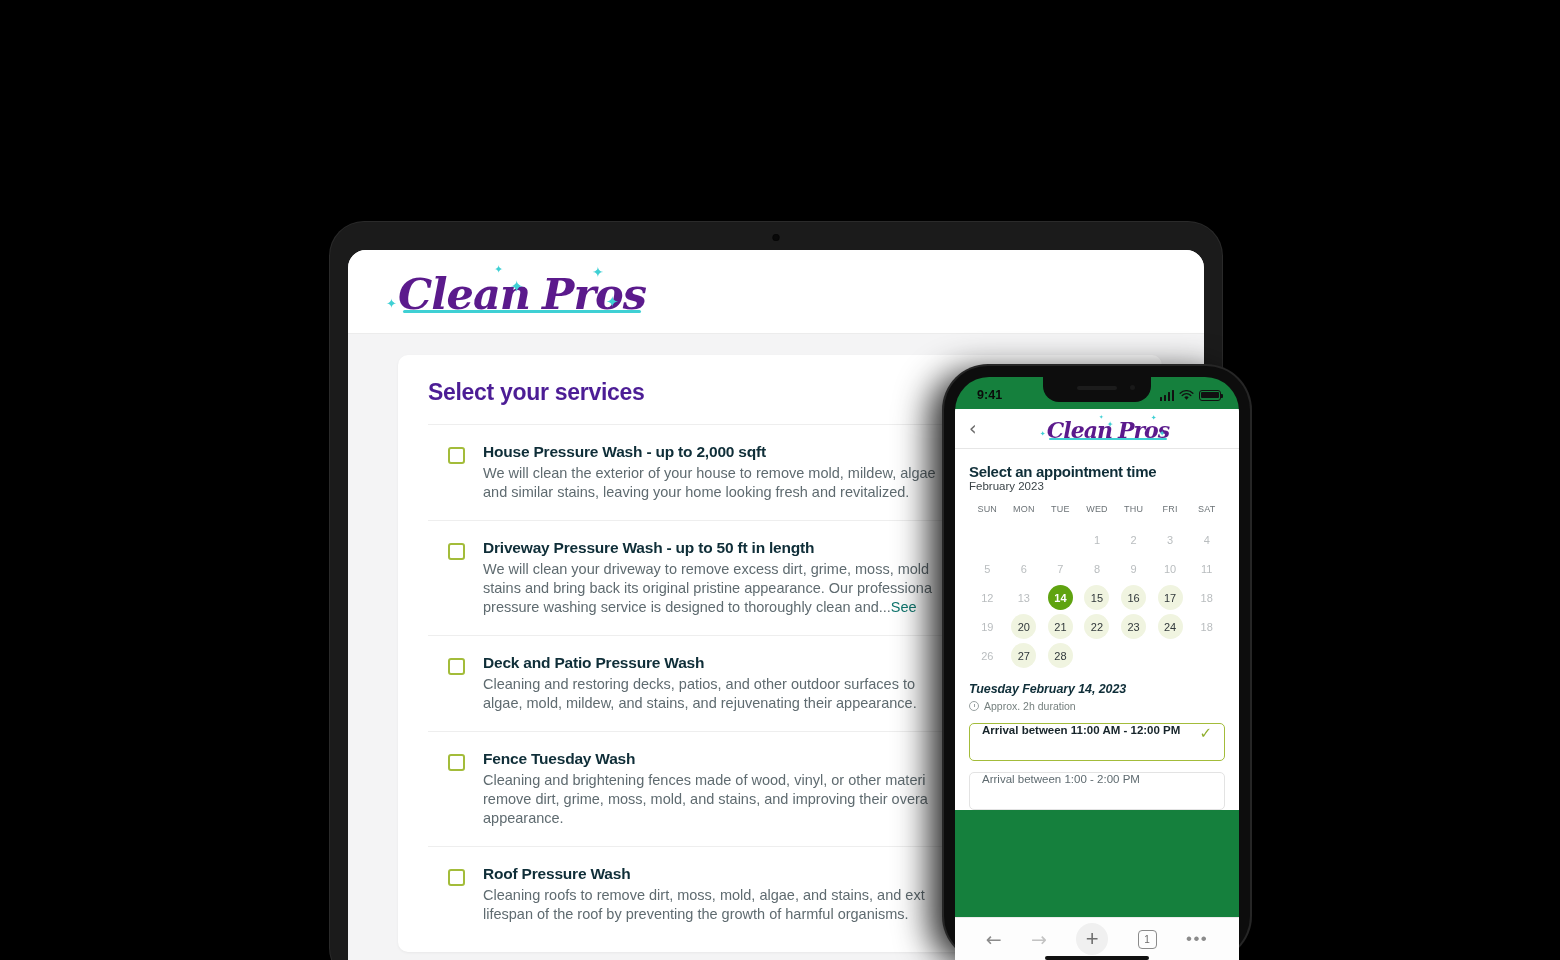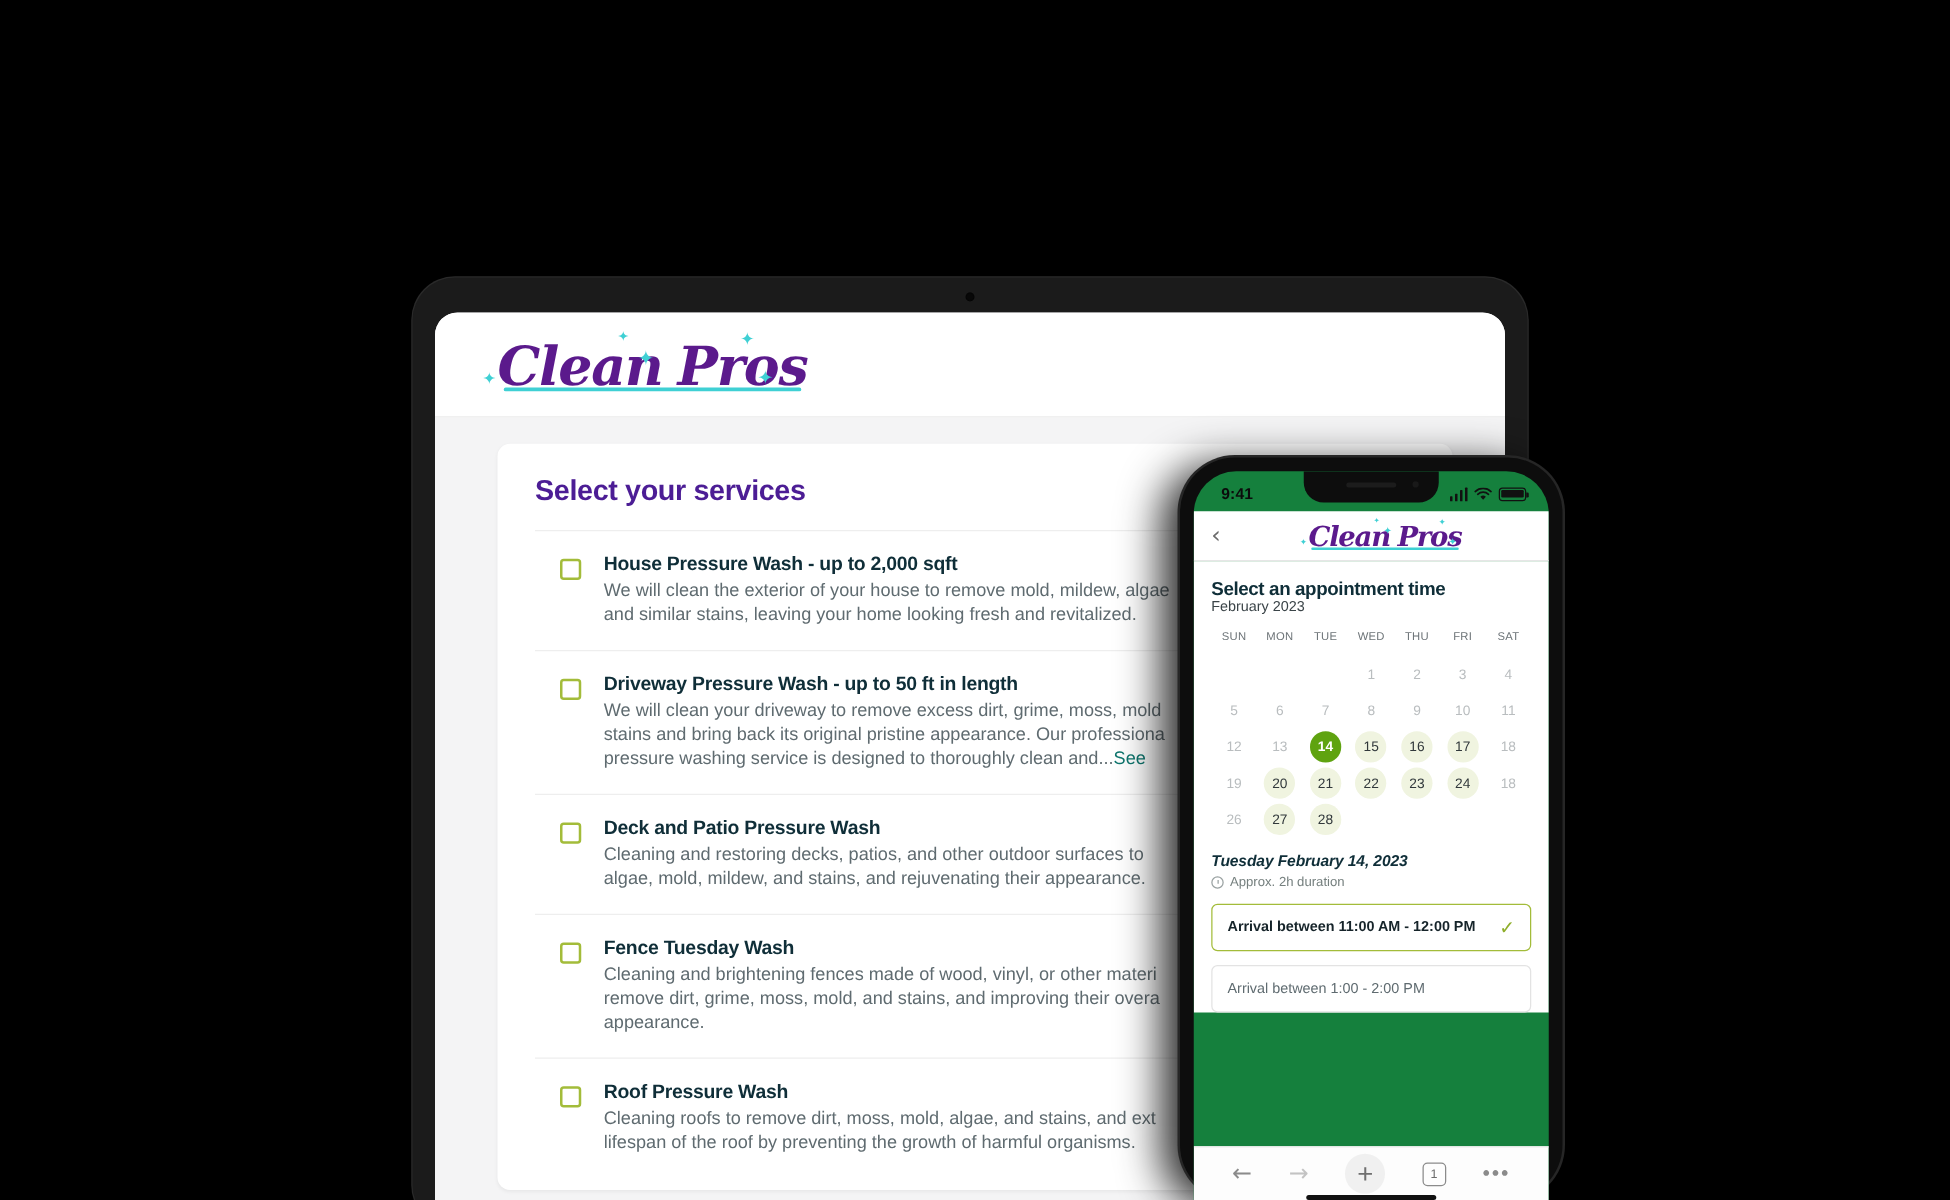--- a/index.html
+++ b/index.html
@@ -192,21 +192,21 @@
     width: 10px; height: 10px; border: 1.2px solid #9aa2a2; border-radius: 50%;
     position: relative; display: inline-block;
   }
   .clock-ic::after {
     content:""; position: absolute; left: 3.8px; top: 1.6px;
     width: 1.1px; height: 3.4px; background: #9aa2a2;
   }
   .slot {
     margin-top: 11px; height: 38px; background: #fff;
     border: 1px solid #e3e3e3; border-radius: 5px;
-    display: flex; align-items: center; justify-content: space-between;
+    display: flex; align-items: flex-start; justify-content: space-between;
     padding: 0 12px;
     font-size: 11.5px; color: #5f6b70;
   }
   .slot.active {
     border: 1.5px solid #a3bc3a;
     color: #16242a; font-weight: bold;
   }
   .check { color: #8fae2b; font-size: 15px; font-family: "DejaVu Sans", sans-serif; }
   .confirm-btn {
     position: absolute; left: 14px; right: 14px; top: 497px;

